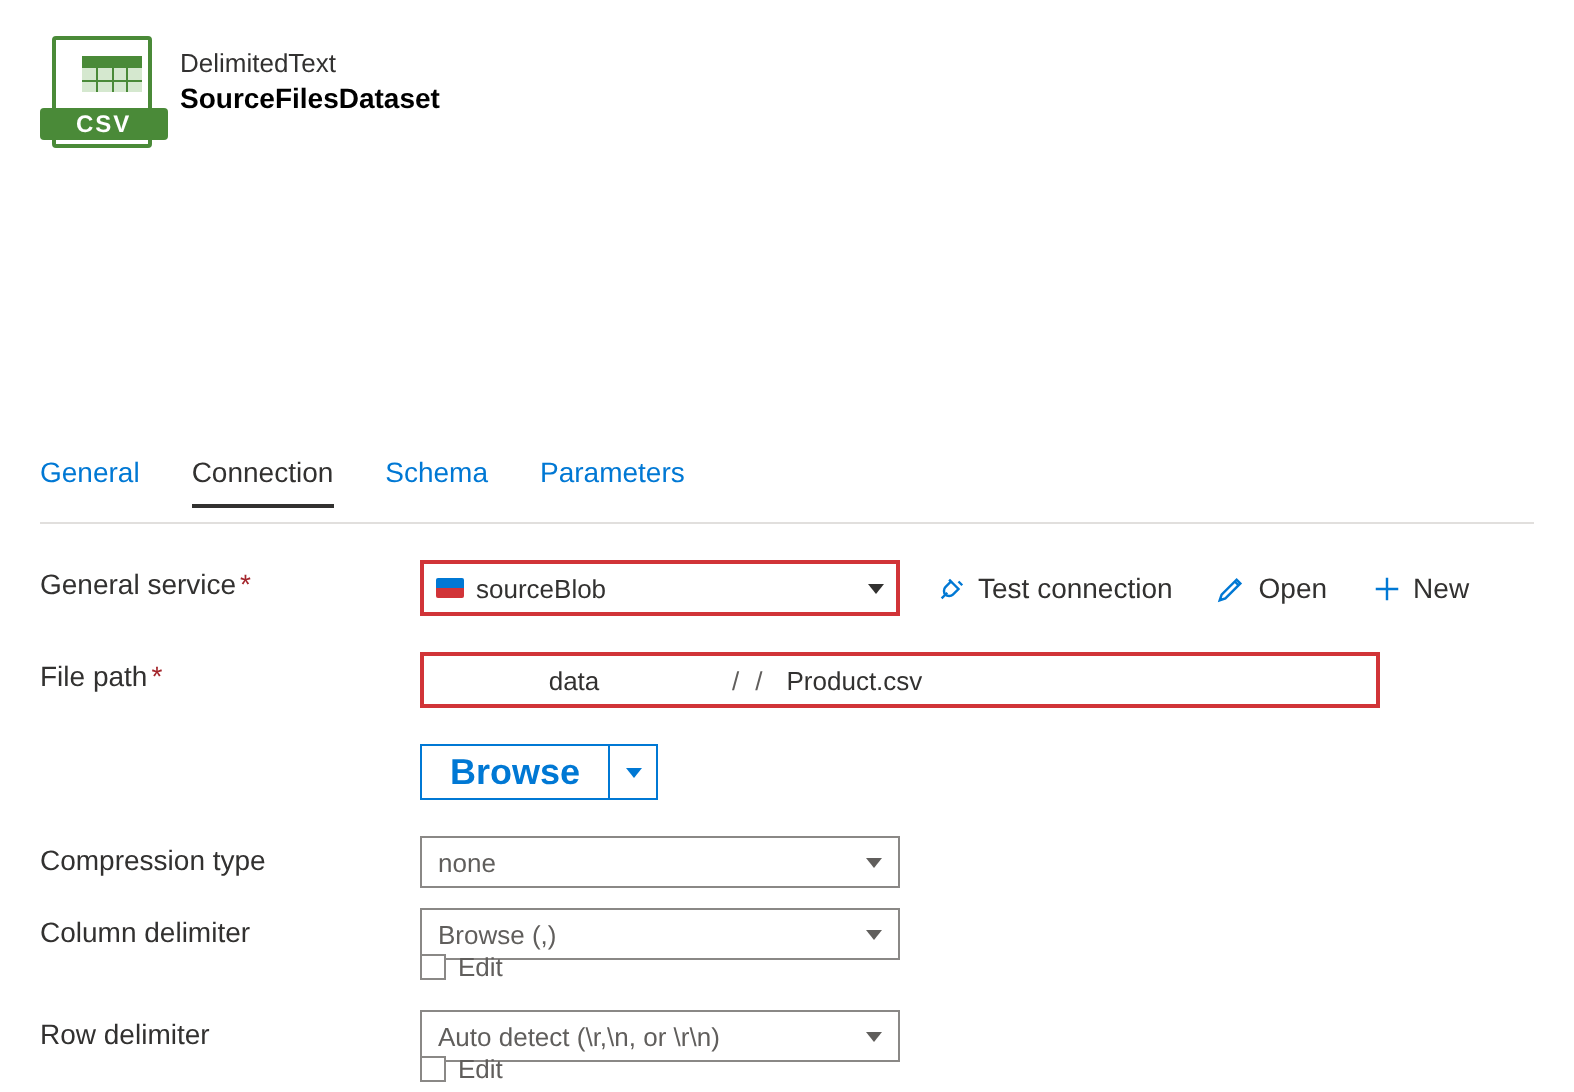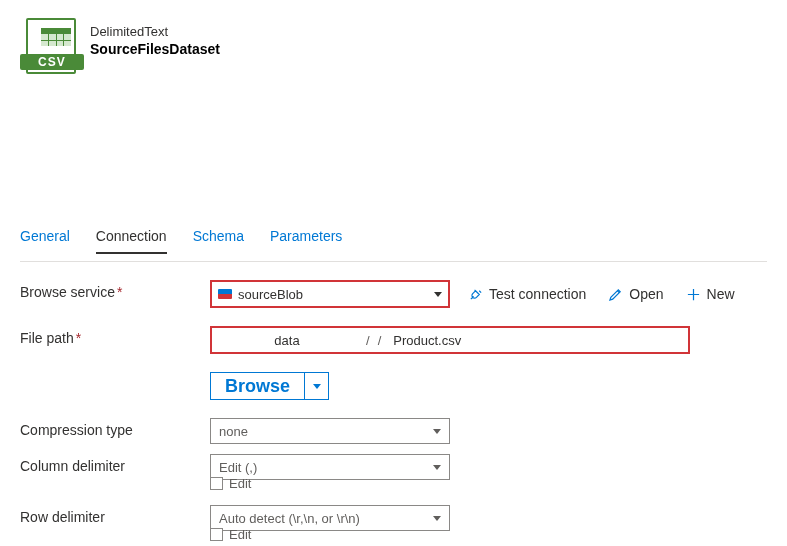--- a/index.html
+++ b/index.html
@@ -121,21 +121,21 @@
 <div class="tabs">
   <div class="tab">General</div>
   <div class="tab active">Connection</div>
   <div class="tab">Schema</div>
   <div class="tab">Parameters</div>
 </div>
 <div class="divider"></div>
 
 <div class="form-row">
   <div class="label-col">
-    <span>Browse service</span><span class="req">*</span>
+    <span>General service</span><span class="req">*</span>
   </div>
   <div class="field-col">
     <div class="select-hl">
       <div class="select-inner">
         <span class="svc-icon"></span>
         <span>sourceBlob</span>
         <span class="dd-caret"></span>
       </div>
     </div>
     <div class="actions">
@@ -188,21 +188,21 @@
       <span>none</span>
       <span class="dd-caret"></span>
     </div>
   </div>
 </div>
 
 <div class="form-row compact">
   <div class="label-col">Column delimiter</div>
   <div class="field-col">
     <div class="plain-select">
-      <span>Edit (,)</span>
+      <span>Browse (,)</span>
       <span class="dd-caret"></span>
     </div>
   </div>
 </div>
 <div class="subfield">
   <span class="chk"></span>
   <span>Edit</span>
 </div>
 
 <div class="form-row compact">

